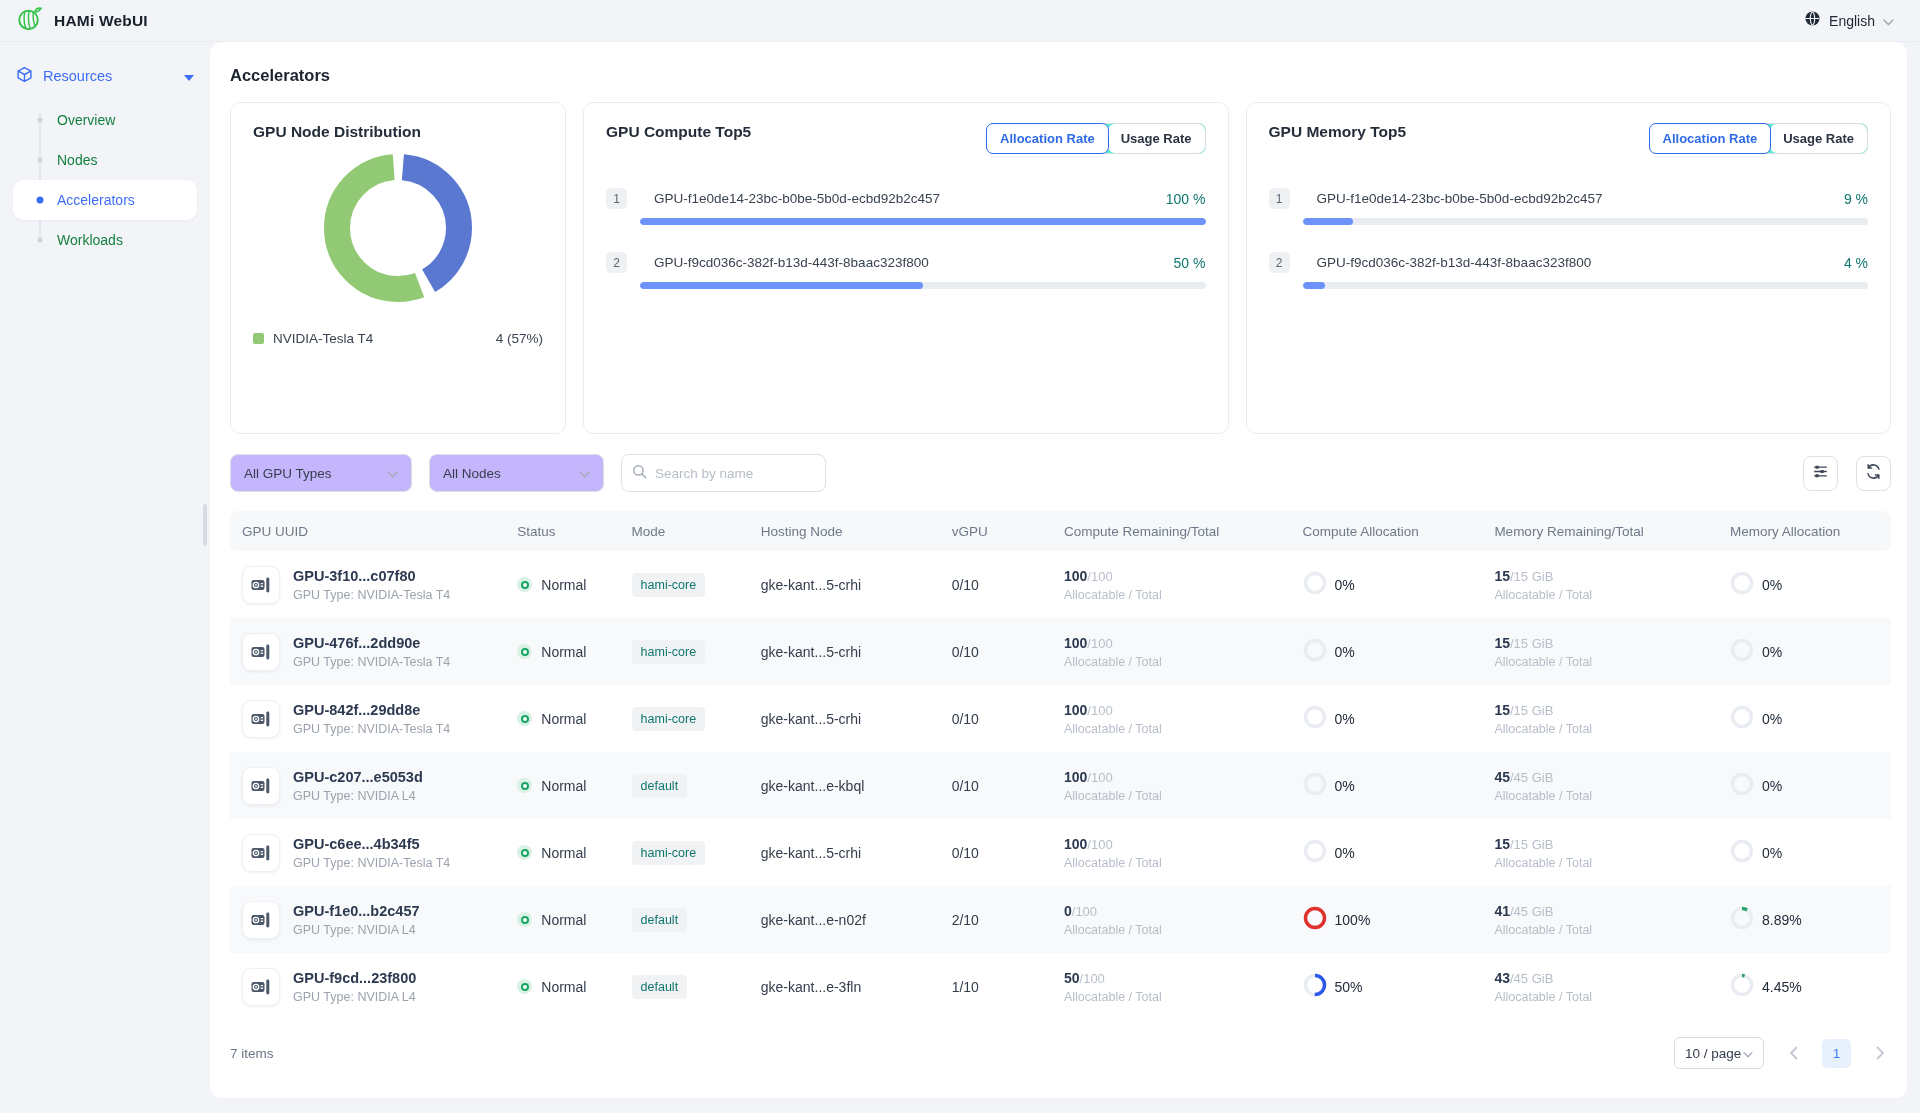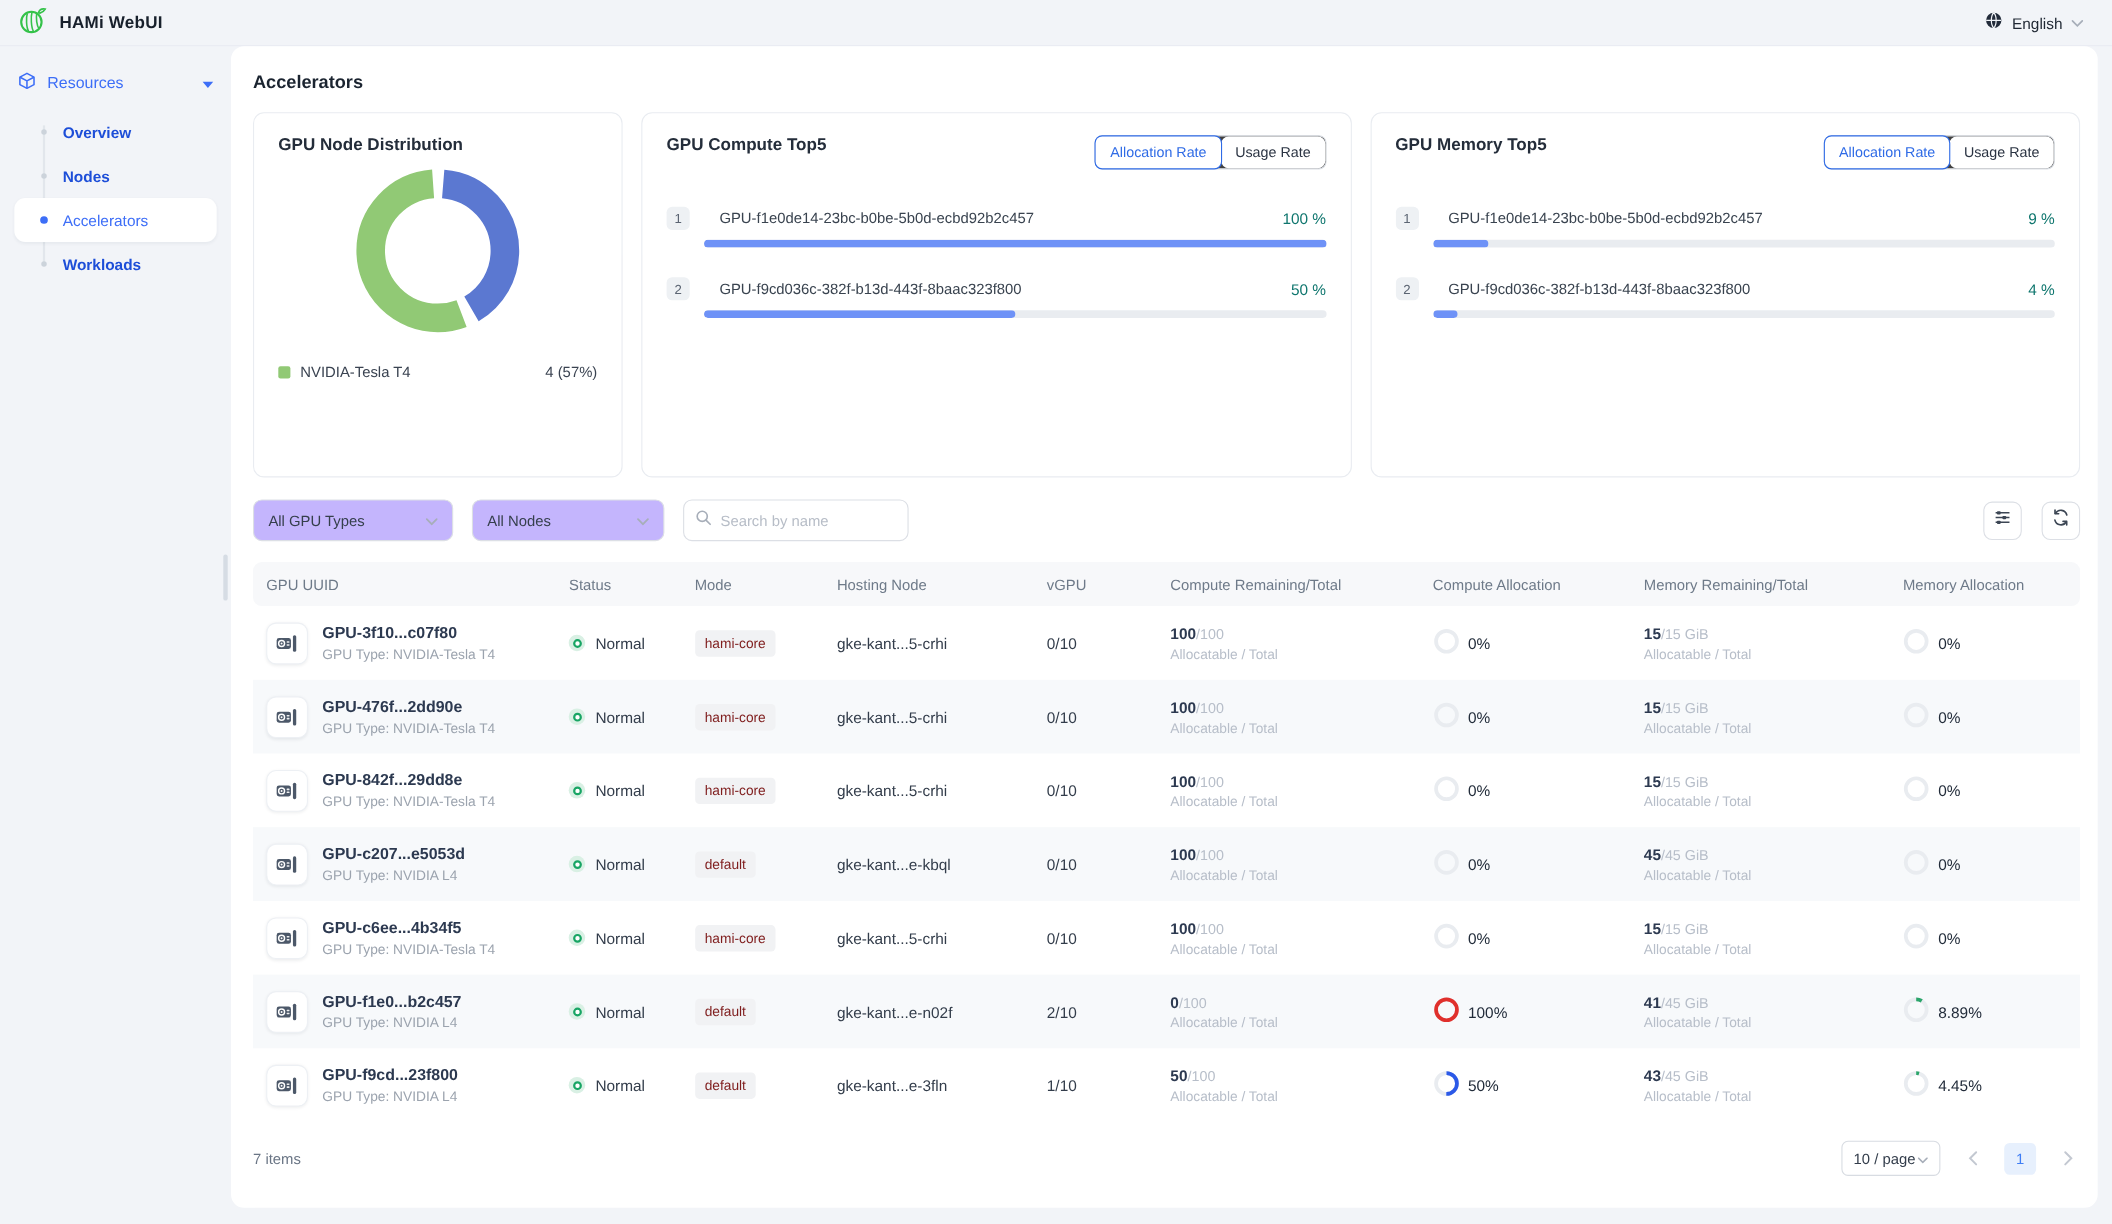--- a/index.html
+++ b/index.html
@@ -15,21 +15,21 @@
   .lang-label { font-size:14px; color:#1f2733; }
 
   
   .sidebar { position:absolute; top:42px; left:0; width:210px; bottom:0; }
   .side-section { display:flex; align-items:center; margin:20px 16px 10px 16px; height:28px; cursor:pointer; }
   .side-section-label { margin-left:10px; font-size:14.5px; font-weight:500; color:#3d6ef7; flex:1; }
   .side-items { position:relative; margin:2px 13px 0 13px; }
   .side-items::before { content:""; position:absolute; left:26px; top:14px; bottom:22px;
     width:1.5px; background:#e2e6ec; }
   .side-item { position:relative; height:40px; display:flex; align-items:center;
-    padding-left:44px; font-size:14px; color:#1d4ed8; border-radius:10px; cursor:pointer; z-index:1;font-weight:bold; }
+    padding-left:44px; font-size:14px; color:#15803d; border-radius:10px; cursor:pointer; z-index:1; }
   .side-item .dot { position:absolute; left:24px; width:5px; height:5px; border-radius:50%;
     background:#ccd3db; top:50%; transform:translate(-50%,-50%); left:26.5px; }
   .side-item.active { background:#fff; color:#3d6ef7; font-weight:500;
     box-shadow:0 1px 3px rgba(20,30,60,.05); }
   .side-item.active .dot { width:7px; height:7px; background:#3d6ef7; }
   .side-scroll-thumb { position:absolute; left:203px; top:504px; width:4px; height:42px;
     background:#d6dce4; border-radius:2px; }
 
   
   .panel { position:absolute; left:210px; top:42px; right:13px; bottom:15px;
@@ -45,21 +45,21 @@
 
   
   .donut-wrap { display:flex; justify-content:center; margin-top:12px; }
   .legend { margin-top:20px; }
   .legend-row { display:flex; align-items:center; height:30px; }
   .legend-marker { width:11px; height:11px; border-radius:2px; margin-right:9px; }
   .legend-label { font-size:13.5px; color:#3a4351; flex:1; }
   .legend-value { font-size:13.5px; color:#3a4351; }
 
   
-  .seg { display:inline-flex; border:1px solid #d9dde3; border-radius:7px; background:#404040; }
+  .seg { display:inline-flex; border:1px solid #d9dde3; border-radius:7px; background:#5eead4;font-weight:bold; }
   .seg-opt { padding:7px 13px; font-size:13px; color:#2a3342; background:#fff; cursor:pointer;
     border-radius:7px; white-space:nowrap; }
   .seg-opt.active { border:1px solid #2f6be6; color:#2f6be6; margin:-1px; position:relative; }
 
   
   .top5-list { margin-top:34px; }
   .top5-item { margin-bottom:27px; }
   .top5-row { display:flex; align-items:center; }
   .rank-badge { width:21px; height:21px; border-radius:5px; background:#eef1f4; color:#5b6472;
     font-size:12px; display:flex; align-items:center; justify-content:center; flex:none; }
@@ -97,21 +97,21 @@
   .gpu-iconbox { width:38px; height:38px; border-radius:9px; background:#fff; border:1px solid #edf0f4;
     box-shadow:0 1px 3px rgba(16,24,40,.07); display:flex; align-items:center; justify-content:center; flex:none; }
   .gpu-name { font-size:14.5px; font-weight:600; color:#2c3950; }
   .gpu-type { font-size:12.5px; color:#9ba3ae; margin-top:4px; }
   .cell-status { display:flex; align-items:center; gap:9px; }
   .status-dot { width:15px; height:15px; border-radius:50%; background:#d9f0e4;
     display:flex; align-items:center; justify-content:center; flex:none; }
   .status-dot i { display:block; width:8px; height:8px; border-radius:50%; background:#fff;
     border:2px solid #18a564; }
   .mode-badge { display:inline-block; background:#f1f2f4; border-radius:4px; padding:5px 9px;
-    font-size:12.5px; color:#7f1d1d; }
+    font-size:12.5px; color:#0f766e; }
   .frac-main { font-size:14px; font-weight:700; color:#2c3950; }
   .frac-rest { font-size:13px; color:#b7bec9; }
   .frac-sub { font-size:12.5px; color:#b7bec9; margin-top:4px; }
   .cell-ring { display:flex; align-items:center; gap:8px; }
   .ring-pct { font-size:14px; color:#222c3a; }
 
   
   .tfoot { display:flex; align-items:center; margin-top:13px; height:40px; }
   .items-count { font-size:13.5px; color:#6a7585; }
   .pager { margin-left:auto; display:flex; align-items:center; gap:18px; }

